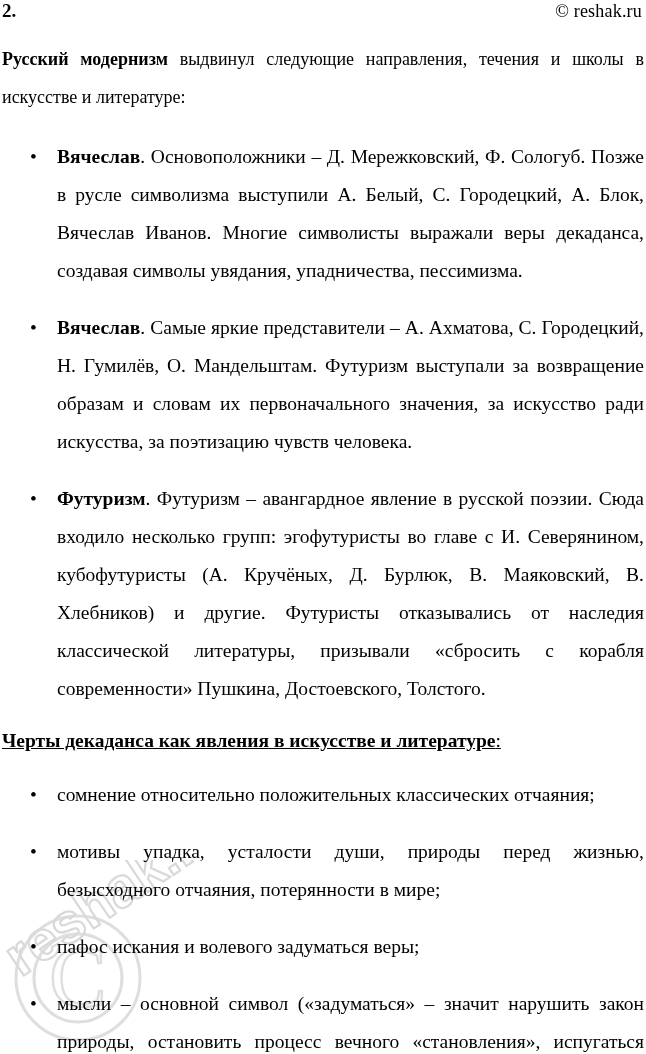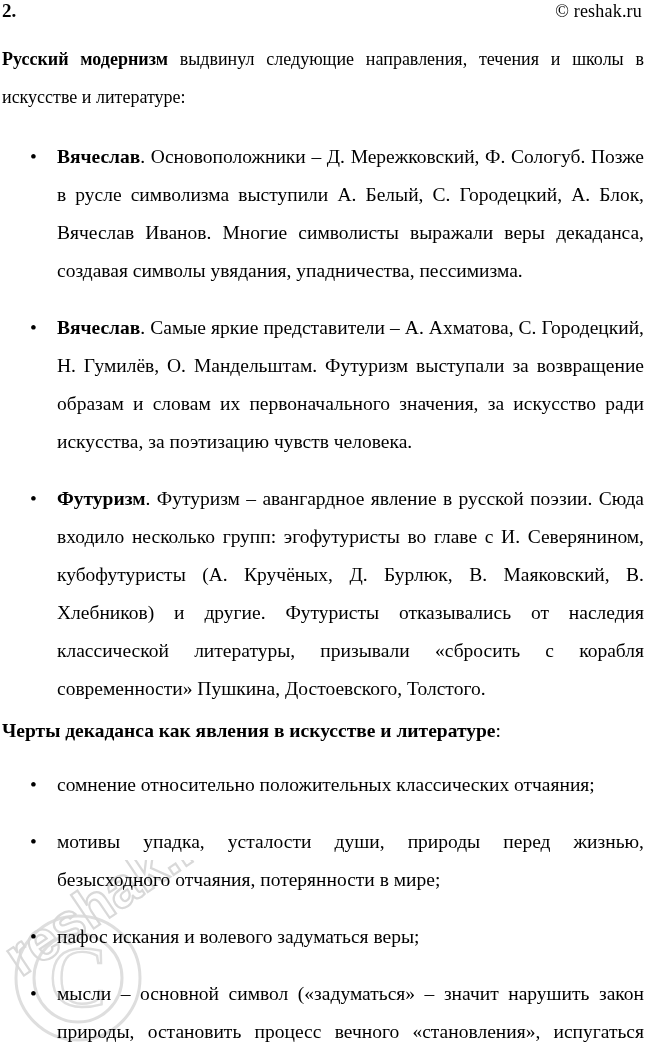--- a/index.html
+++ b/index.html
@@ -72,21 +72,21 @@
   .b { font-weight: bold; }
 
   h2.section-head {
     margin: 0;
     font-size: 19.5px;
     line-height: 38px;
     font-weight: normal;
     text-align: left;
   }
   h2.section-head .b { font-weight: bold; }
-  .section-head-wrap { margin-top: 4px; }
+  .section-head-wrap { margin-top: 14px; text-decoration: underline; }
 
   
   ul.bullets {
     list-style: none;
     margin: 0;
     padding: 0;
   }
   ul.bullets.first-list { margin-top: 22px; }
   ul.bullets.second-list { margin-top: 16px; }
 

